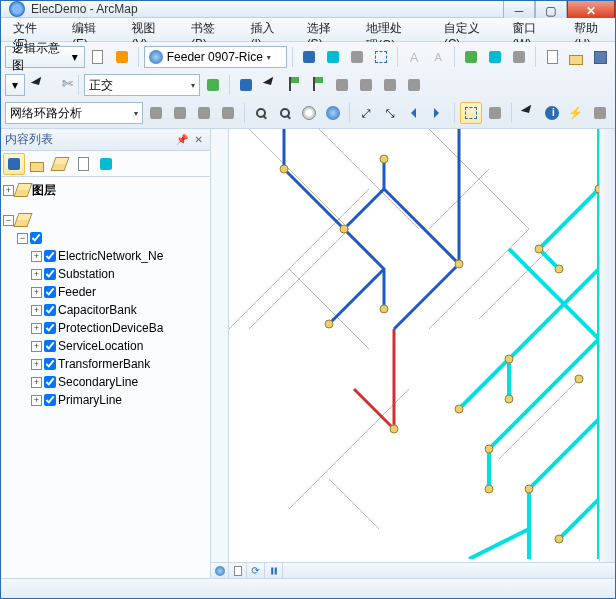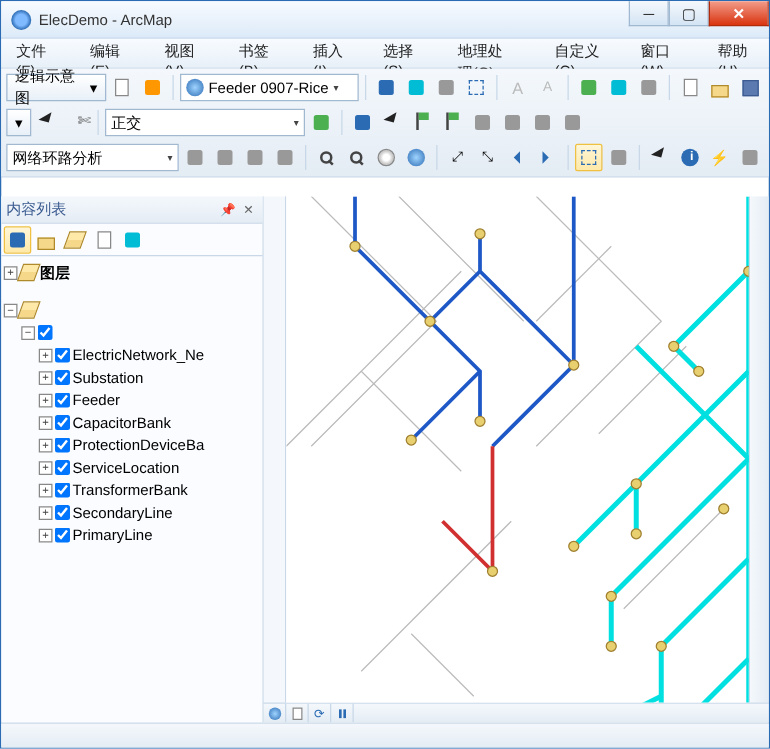--- a/index.html
+++ b/index.html
@@ -1,20 +1,20 @@
 <!DOCTYPE html>
 <html><head>
 <meta charset="utf-8">
 <style>
 * { box-sizing: border-box; margin: 0; padding: 0; font-family: "Segoe UI", Tahoma, sans-serif; font-size: 12px; }
 body { background: #e8f0f8; width: 616px; height: 599px; overflow: hidden; }
 
 .window { width: 616px; height: 599px; border: 1px solid #2b6bb3; background: #fff; display: flex; flex-direction: column; }
 
-.titlebar { height: 30px; background: linear-gradient(#f8fbff,#dceaf8); display: flex; align-items: center; padding: 0 0 0 8px; border-bottom: 1px solid #b8d0e8; }
+.titlebar { height: 17px; background: linear-gradient(#f8fbff,#dceaf8); display: flex; align-items: center; padding: 0 0 0 8px; border-bottom: 1px solid #b8d0e8; }
 .titlebar .app-icon { width: 16px; height: 16px; background: radial-gradient(circle,#7fb9ff 40%,#2b6bb3 70%); border-radius: 50%; margin-right: 6px; }
 .titlebar .title { flex: 1; color: #333; font-size: 12px; }
 .winbtns { display: flex; height: 100%; }
 .winbtn { width: 32px; height: 20px; margin-top: 0; border: 1px solid #a0b8d0; background: linear-gradient(#f4f8fc,#d4e4f4); display: flex; align-items: center; justify-content: center; font-size: 10px; color: #333; border-top: none; }
 .winbtn.close { background: linear-gradient(#f29c8a,#d9340f); color: #fff; width: 48px; border-color: #b02a0c; }
 .winbtn.close span { font-size: 12px; font-weight: bold; }
 
 .menubar { height: 24px; background: linear-gradient(#f8fbff,#e8f0f8); display: flex; padding: 0 6px; gap: 19px; border-bottom: 1px solid #c8d8e8; }
 .menuitem { padding: 2px 6px; color: #222; cursor: default; }
 
@@ -47,21 +47,21 @@
 .i-blue { background: #2b6bb3; border-radius: 2px; width: 12px; height: 12px; }
 .i-orange { background: #ff9800; border-radius: 2px; width: 12px; height: 12px; }
 .i-gray { background: #999; border-radius: 2px; width: 12px; height: 12px; }
 .i-flag::before { width: 2px; height: 14px; background: #444; left: 3px; }
 .i-flag::after { width: 8px; height: 6px; background: #4caf50; left: 5px; top: 0; }
 .i-pause::before { width: 3px; height: 10px; background: #2b6bb3; left: 4px; top: 3px; }
 .i-pause::after { width: 3px; height: 10px; background: #2b6bb3; left: 9px; top: 3px; }
 .i-scissors { color: #666; text-align: center; font-size: 13px; line-height: 14px; }
 .i-scissors::before { content: "✄"; }
 
-.workspace { flex: 1; display: flex; overflow: hidden; margin-top: 15px; }
+.workspace { flex: 1; display: flex; overflow: hidden; }
 
 
 .toc { width: 210px; border-right: 1px solid #c8d8e8; display: flex; flex-direction: column; background: #fafcff; }
 .toc-head { height: 22px; background: linear-gradient(#f4f8fc,#e4ecf4); border-bottom: 1px solid #c8d8e8; display: flex; align-items: center; padding: 0 4px; }
 .toc-head .t { flex: 1; color: #3a5a90; }
 .toc-strip { height: 26px; border-bottom: 1px solid #c8d8e8; display: flex; align-items: center; gap: 1px; padding: 0 2px; }
 .toc-strip .tb-btn.active { border-color: #f0c040; background: linear-gradient(#fff6d8,#ffe9a8); }
 .toc-body { flex: 1; overflow: auto; padding: 4px 2px; }
 .tree-row { display: flex; align-items: center; height: 18px; gap: 2px; white-space: nowrap; }
 .exp { width: 11px; height: 11px; border: 1px solid #888; background: #fff; color: #444; font-size: 9px; line-height: 9px; text-align: center; cursor: pointer; }
@@ -186,21 +186,21 @@
       <div class="tb-txt-btn">
         <span class="arr">▾</span>
       </div>
       <div class="tb-btn dim">
           <span class="ico i-ptr"></span>
         </div>
       <div class="tb-btn dim">
           <span class="ico i-scissors"></span>
         </div>
       <div class="tb-sep"></div>
-      <div class="tb-dd" style="width:160px">
+      <div class="tb-dd" style="width:116px">
         <span>正交</span>
         <span class="arr" style="margin-left:auto">▾</span>
       </div>
       <div class="tb-btn">
           <span class="ico i-green"></span>
         </div>
       <div class="tb-sep"></div>
       <div class="tb-btn">
           <span class="ico i-blue"></span>
         </div>

